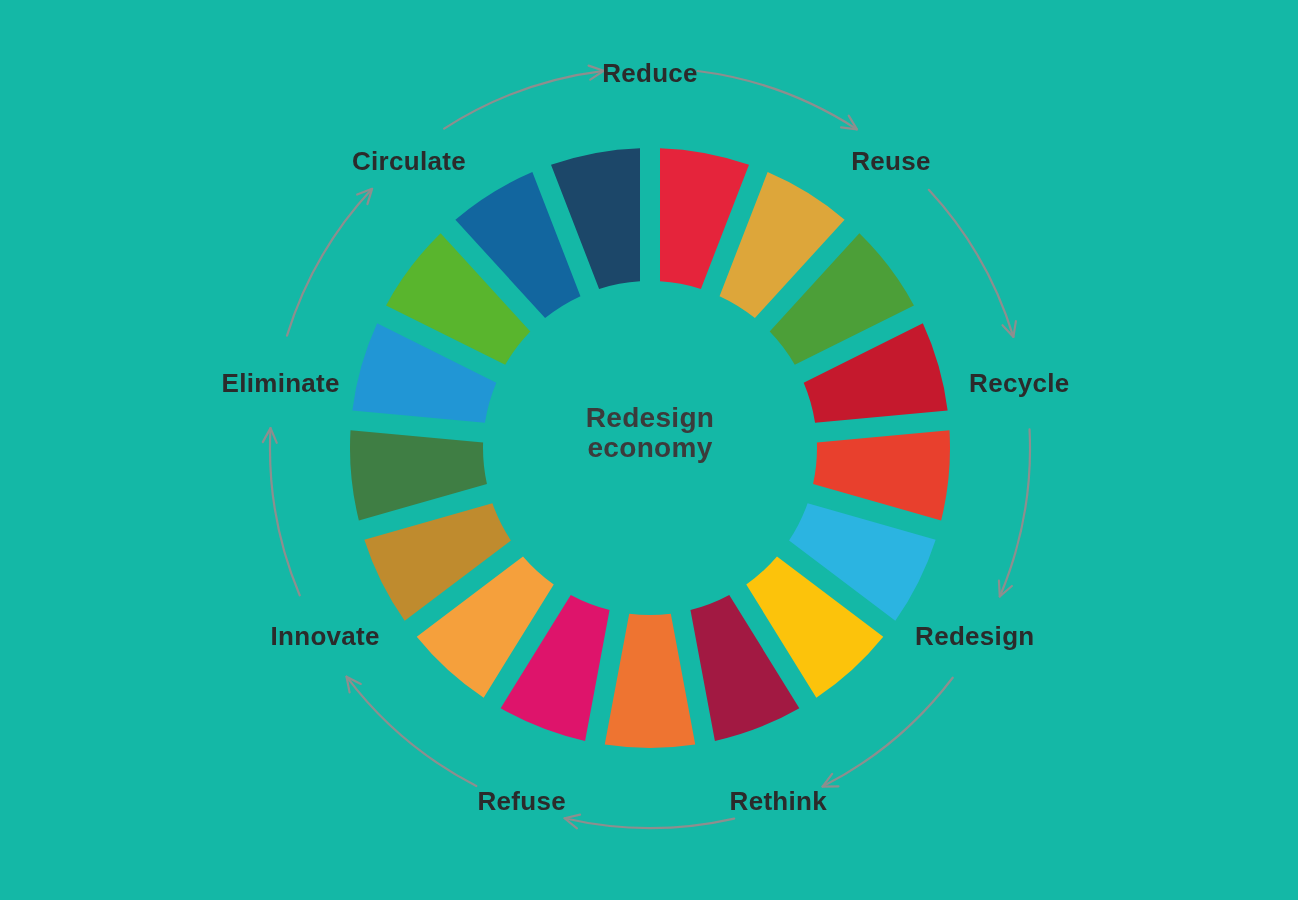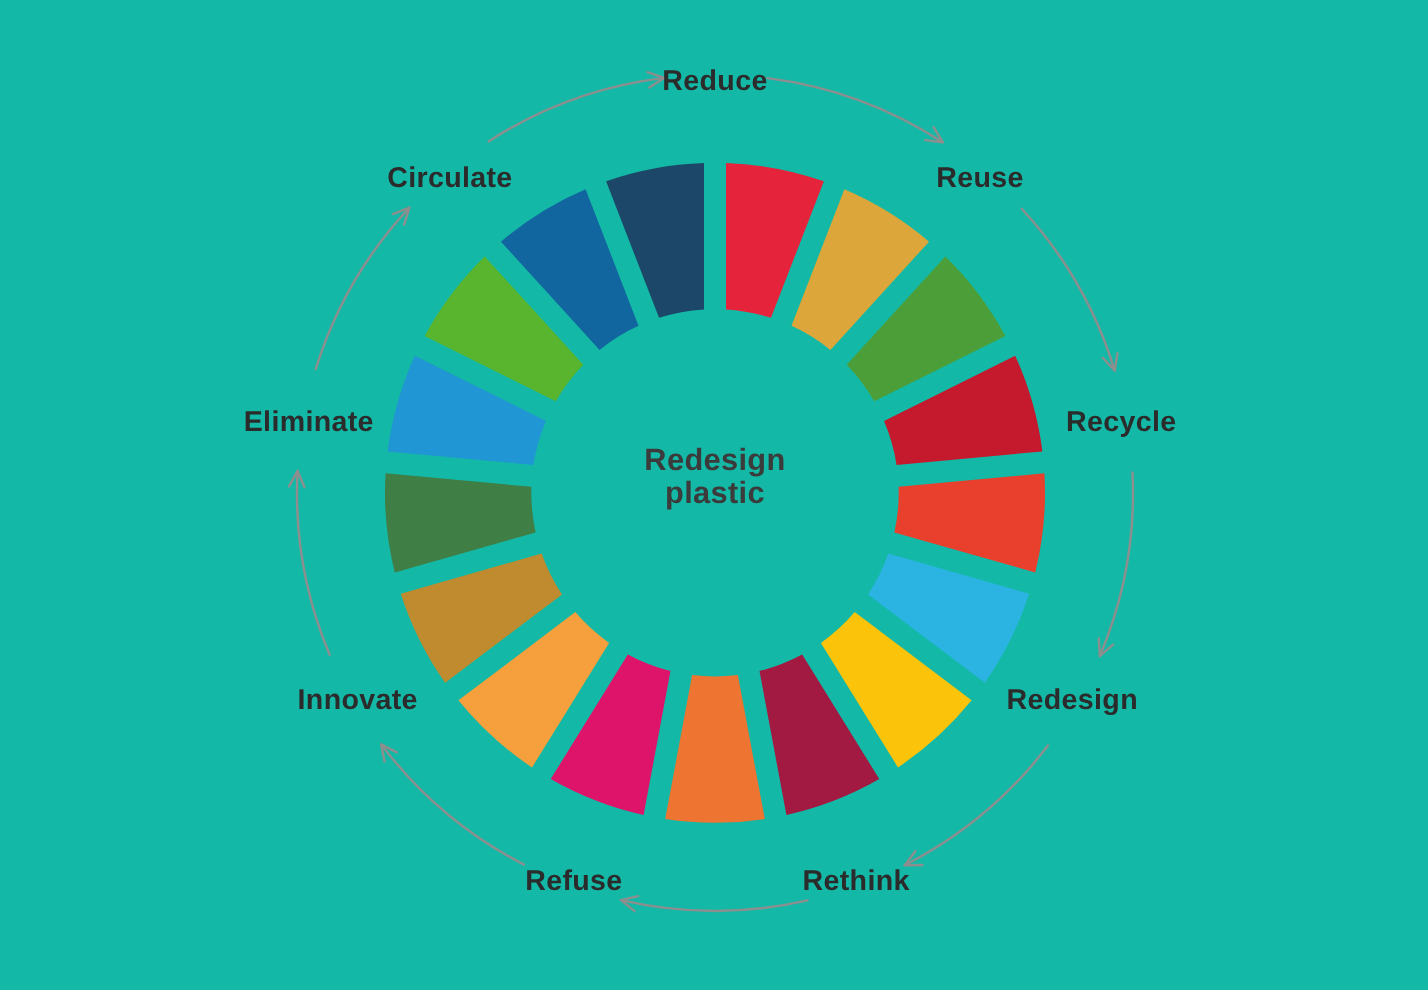--- a/index.html
+++ b/index.html
@@ -81,15 +81,15 @@
         <text x="778.3" y="800.4" text-anchor="middle" dy="0.35em" class="step-label" fill="#2b2b2b">Rethink</text>
         <text x="521.7" y="800.4" text-anchor="middle" dy="0.35em" class="step-label" fill="#2b2b2b">Refuse</text>
         <text x="325.2" y="635.5" text-anchor="middle" dy="0.35em" class="step-label" fill="#2b2b2b">Innovate</text>
         <text x="280.7" y="382.9" text-anchor="middle" dy="0.35em" class="step-label" fill="#2b2b2b">Eliminate</text>
         <text x="409.0" y="160.7" text-anchor="middle" dy="0.35em" class="step-label" fill="#2b2b2b">Circulate</text>
       </g>
   </svg>
 
   <div class="center-label" style="color: rgb(59, 59, 59);">
     <div>Redesign</div>
-    <div>plastic</div>
+    <div>economy</div>
   </div>
 </div>
 
 </body></html>

